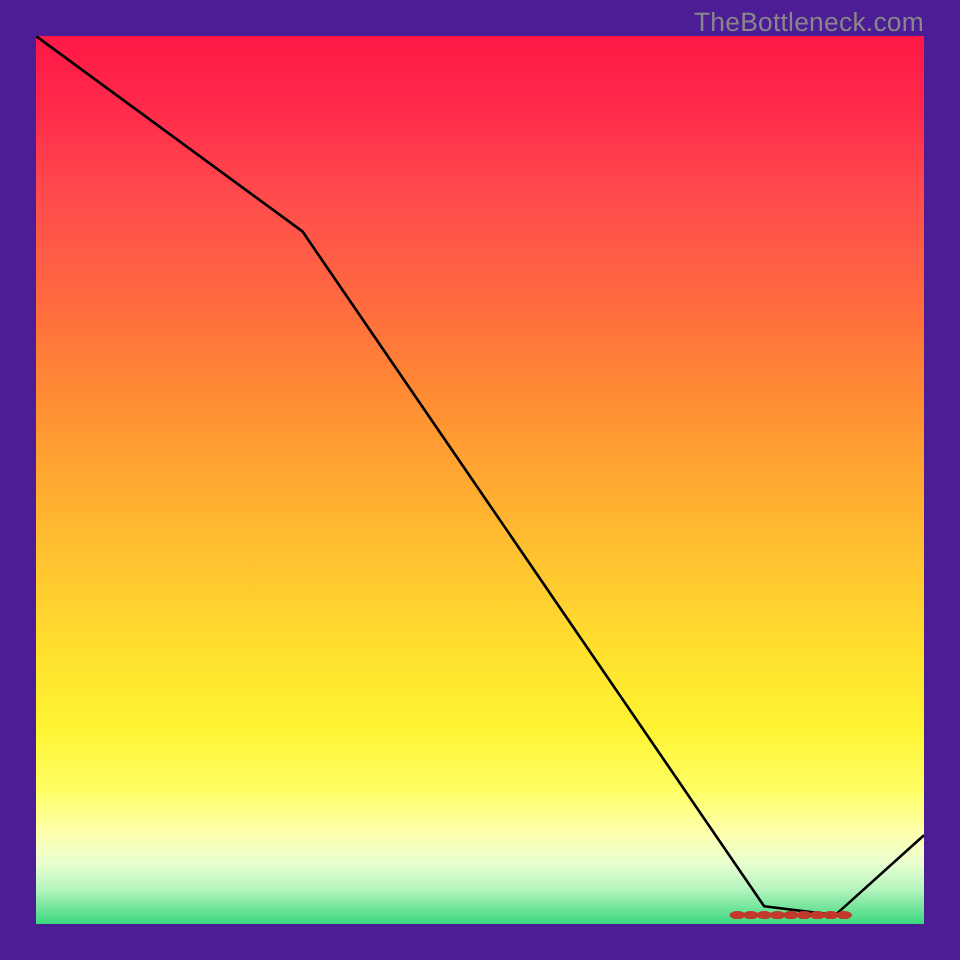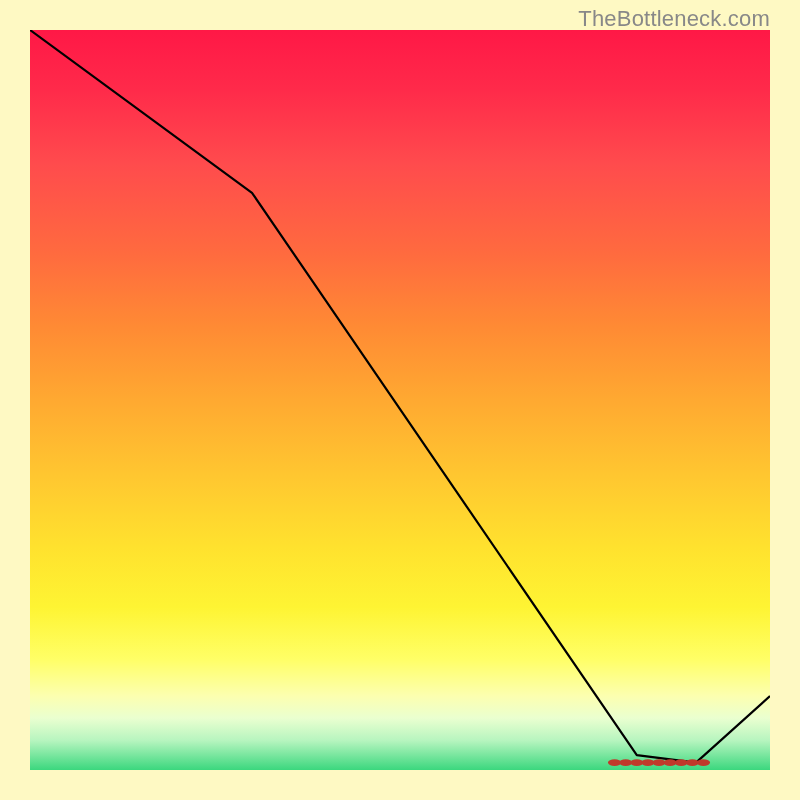--- a/index.html
+++ b/index.html
@@ -8,21 +8,21 @@
     width: 800px;
     height: 800px;
     background: #000;
     font-family: Arial, Helvetica, sans-serif;
     overflow: hidden;
   }
   .frame {
     position: relative;
     width: 800px;
     height: 800px;
-    background: #fef9c3;
+    background: #4c1d95;
   }
   .plot-area {
     position: absolute;
     left: 30px;
     top: 30px;
     width: 740px;
     height: 740px;
     
     background: linear-gradient(
       to bottom,

